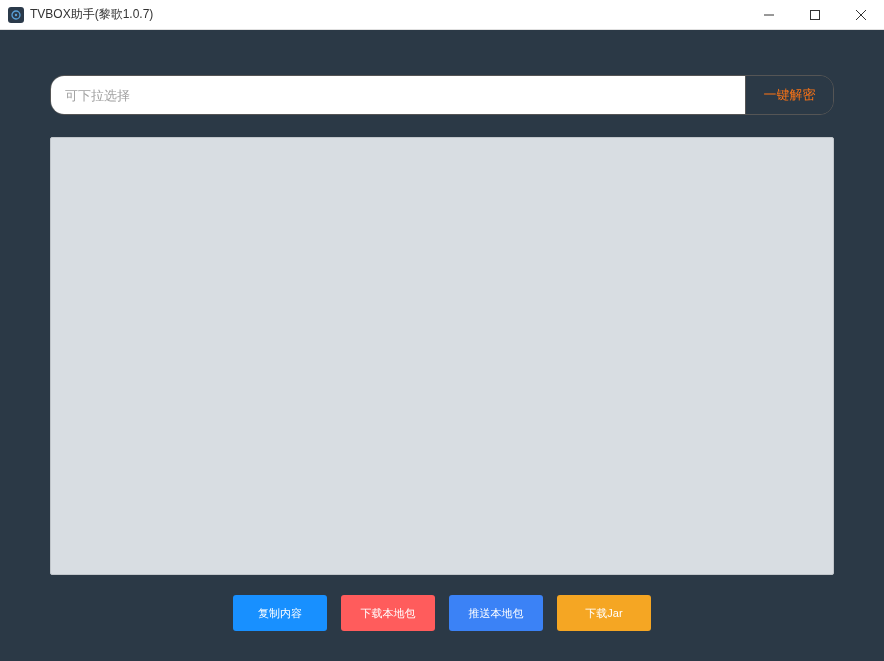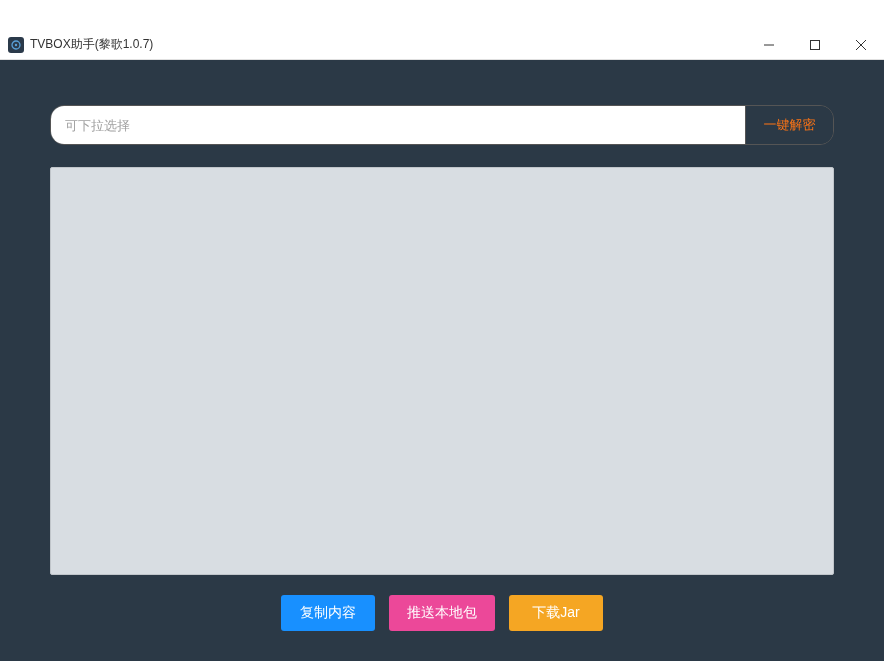--- a/index.html
+++ b/index.html
@@ -20,21 +20,20 @@
       display: flex;
       flex-direction: column;
     }
     .titlebar {
       height: 30px;
       background: #ffffff;
       display: flex;
       align-items: center;
       padding: 0 0 0 8px;
       border-bottom: 1px solid #e0e0e0;
-      margin-top: 30px;
     }
     .titlebar-icon {
       width: 16px;
       height: 16px;
       background: #2b3a4a;
       border-radius: 3px;
       margin-right: 6px;
       display: flex;
       align-items: center;
       justify-content: center;
@@ -116,28 +115,28 @@
       justify-content: center;
       gap: 14px;
       margin-top: 20px;
     }
     .action-btn {
       height: 36px;
       padding: 0 18px;
       border: none;
       border-radius: 3px;
       color: #ffffff;
-      font-size: 14px;
+      font-size: 11px;
       cursor: pointer;
       min-width: 94px;
     }
     .btn-copy { background: #1890ff; }
     .btn-download-jar { background: #52c41a; }
     .btn-download-local { background: #ff5c5c; }
-    .btn-push { background: #ec4899; }
+    .btn-push { background: #3b82f6; }
     .btn-home { background: #f5a623; }
   </style>
 </head>
 <body>
 
 <div class="window">
   <div class="titlebar">
     <div class="titlebar-icon">
       <svg viewBox="0 0 10 10">
           <circle cx="5" cy="5" r="4" fill="none" stroke="#5aa0d8" stroke-width="1.3"></circle>
@@ -168,17 +167,18 @@
   <div class="content">
     <div class="input-row">
       <input type="text" class="dropdown-input" placeholder="可下拉选择" style="">
       <button class="decrypt-btn">一键解密</button>
     </div>
 
     <textarea class="output-area" style=""></textarea>
 
     <div class="button-row">
       <button class="action-btn btn-copy">复制内容</button>
+      <button class="action-btn btn-download-local">下载本地包</button>
       <button class="action-btn btn-push">推送本地包</button>
       <button class="action-btn btn-home">下载Jar</button>
     </div>
   </div>
 </div>
 
 </body></html>

